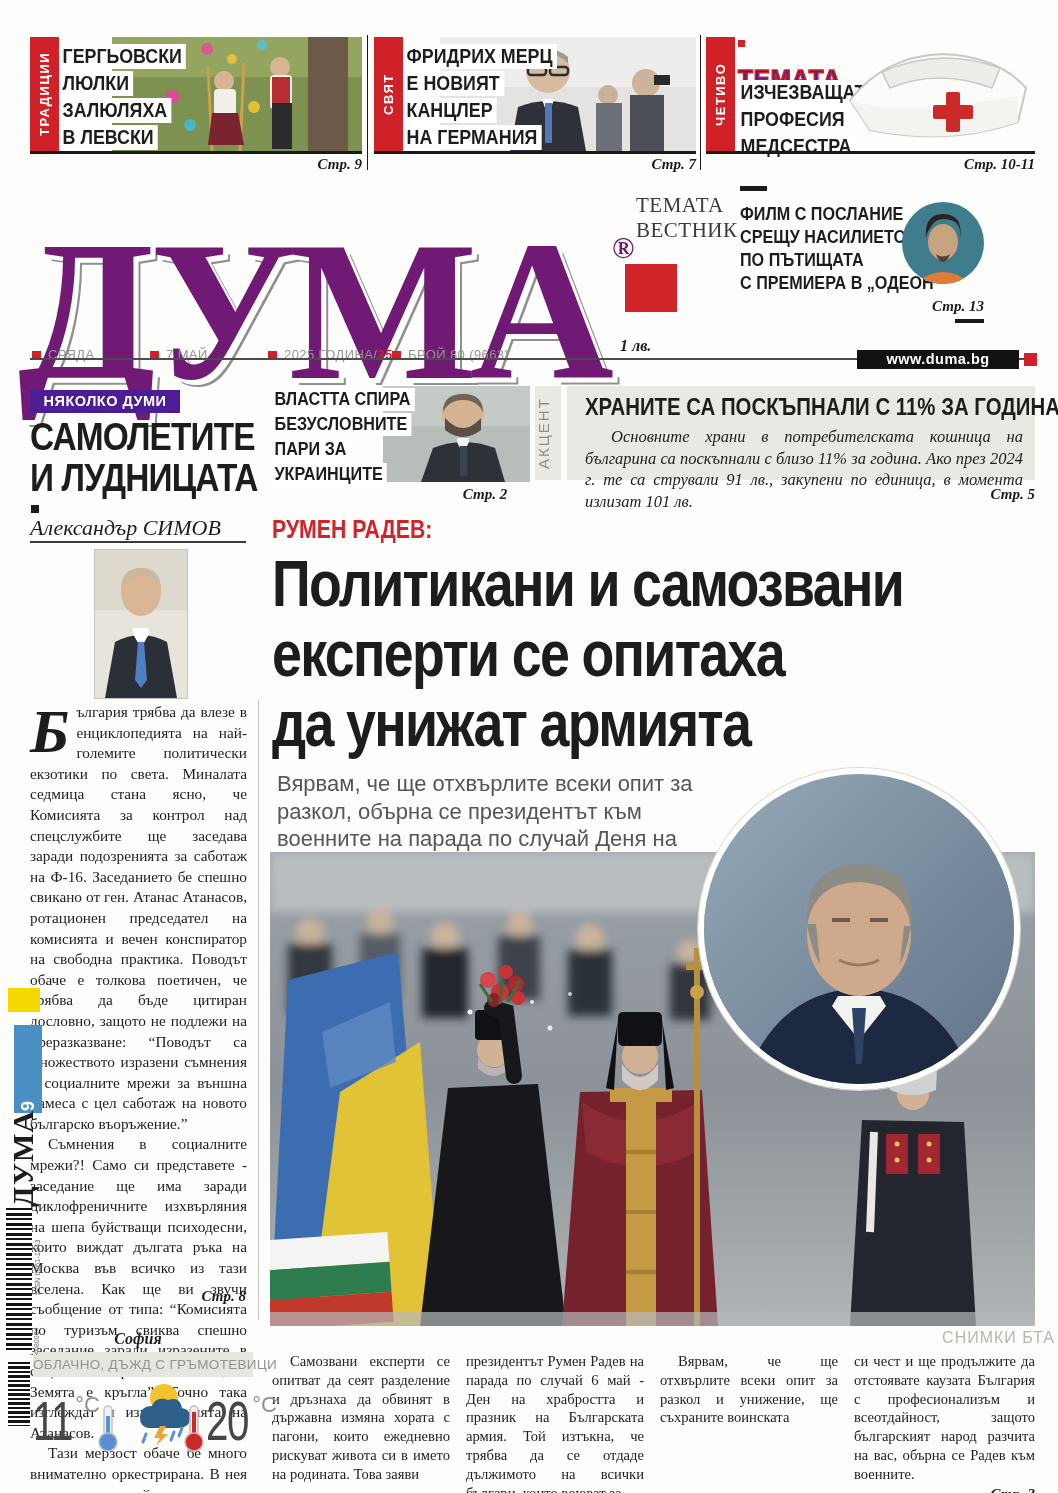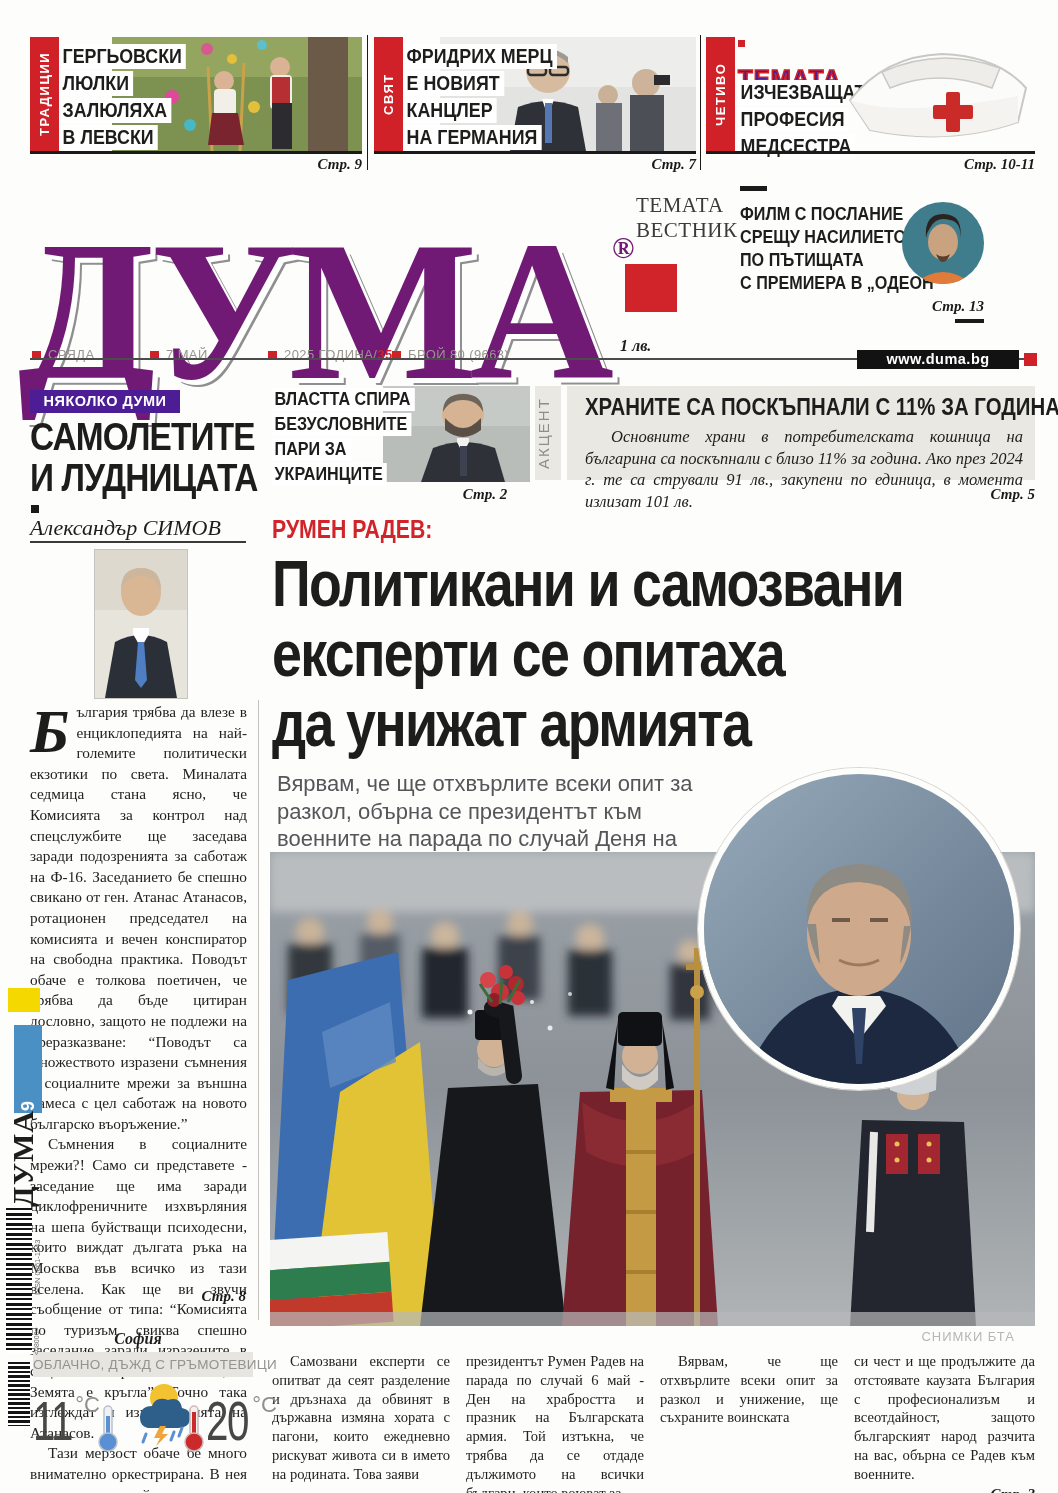--- a/index.html
+++ b/index.html
@@ -327,21 +327,21 @@
       <path d="M148 234 L162 234 L158 290 L152 290 Z" fill="#2e4366"></path>
       <ellipse cx="155" cy="160" rx="52" ry="62" fill="#cfa98b"></ellipse>
       <path d="M103 150 Q100 92 155 90 Q212 92 207 152 Q200 110 155 108 Q112 108 103 150 Z" fill="#8e8a84"></path>
       <path d="M103 150 Q108 178 116 190 L112 150 Z" fill="#8e8a84"></path>
       <path d="M207 152 Q202 180 196 190 L200 152 Z" fill="#8e8a84"></path>
       <path d="M135 186 Q155 196 175 186" stroke="#9c7a5e" stroke-width="3" fill="none"></path>
       <path d="M128 146 L146 146 M166 146 L184 146" stroke="#6e5a46" stroke-width="4"></path>
     </svg>
   </div>
 
-  <div class="abs sans" style="left:840px;top:1329px;width:175px;font-size:13px;letter-spacing:1px;color:#b8b6b0;text-align:right;">СНИМКИ БТА</div>
+  <div class="abs sans" style="left:880px;top:1329px;width:175px;font-size:16px;letter-spacing:1px;color:#b8b6b0;text-align:right;">СНИМКИ БТА</div>
 
   <div class="abs bodytxt" style="left:272px;top:1352px;width:178px;font-size:14.6px;line-height:18.8px;">
       <p>Самозвани експерти се опитват да сеят разделение и дръзнаха да обвинят в държавна измяна хората с пагони, които ежедневно рискуват живота си в името на родината. Това заяви</p>
     </div>
   <div class="abs bodytxt" style="left:466px;top:1352px;width:178px;font-size:14.6px;line-height:18.8px;">
       <p class="first">президентът Румен Радев на парада по случай 6 май - Ден на храбростта и празник на Българската армия. Той изтъкна, че трябва да се отдаде дължимото на всички българи, които воюват за</p>
     </div>
   <div class="abs bodytxt" style="left:660px;top:1352px;width:178px;font-size:14.6px;line-height:18.8px;">
       <p>Вярвам, че ще отхвърлите всеки опит за разкол и унижение, ще съхраните воинската</p>
     </div>

